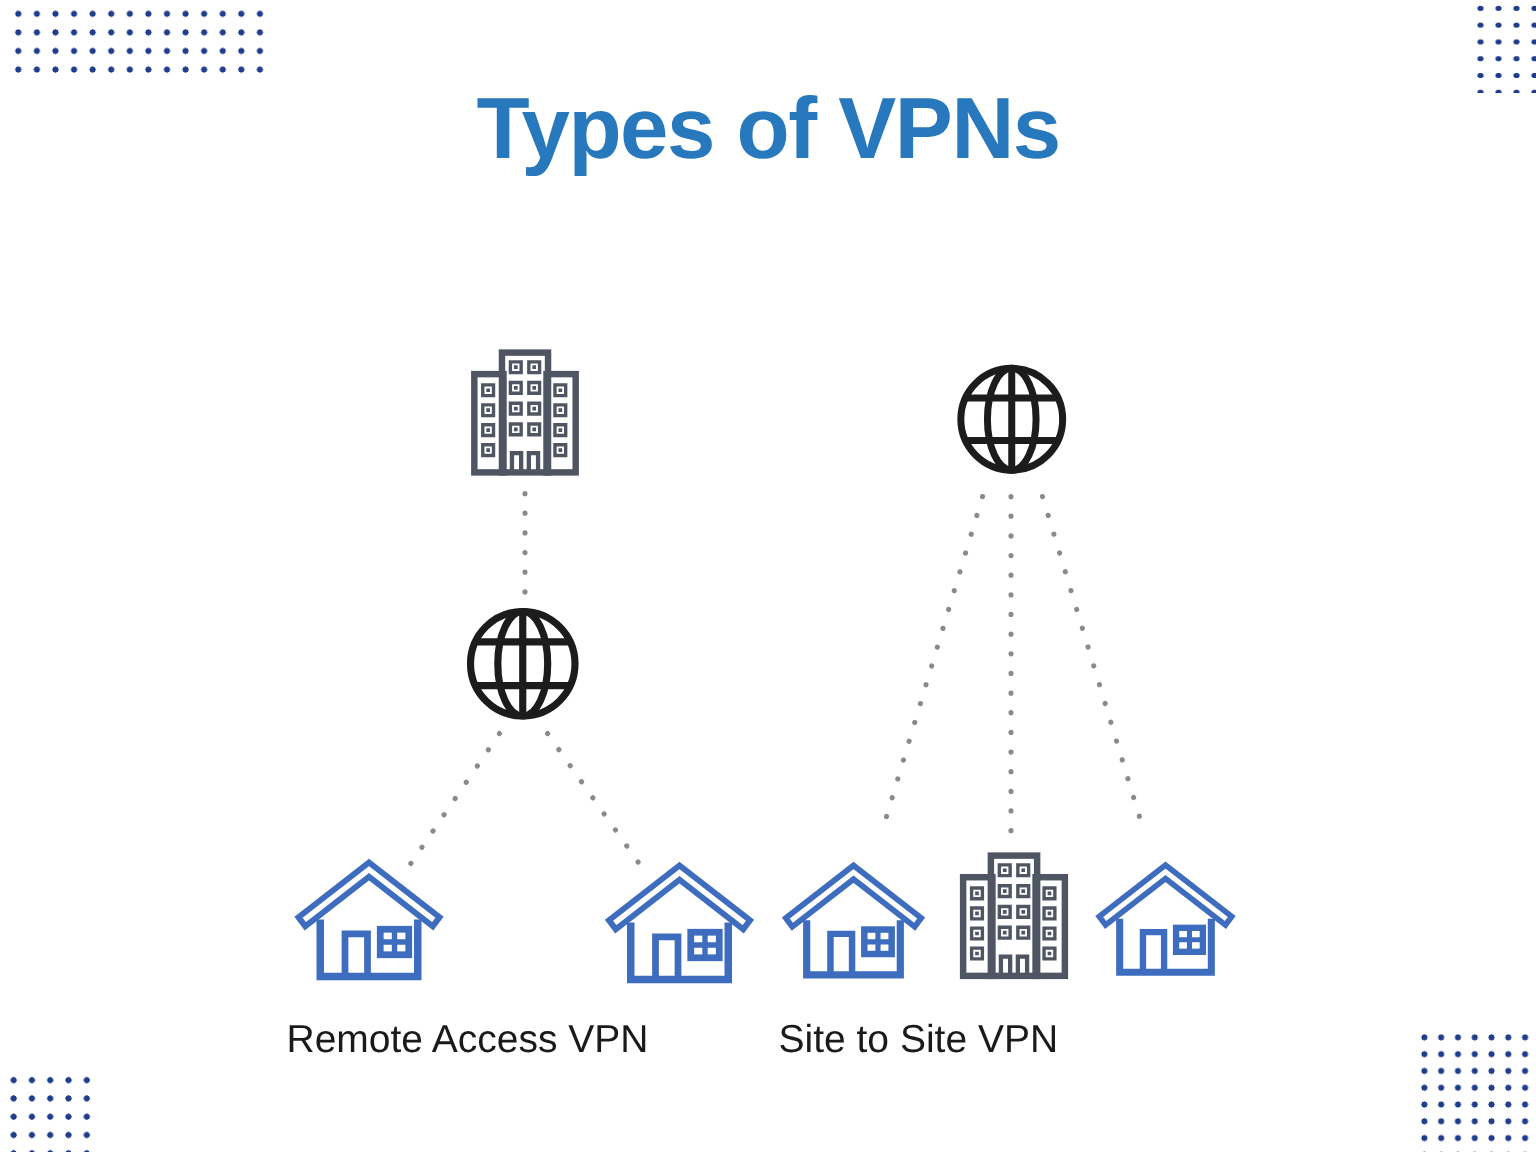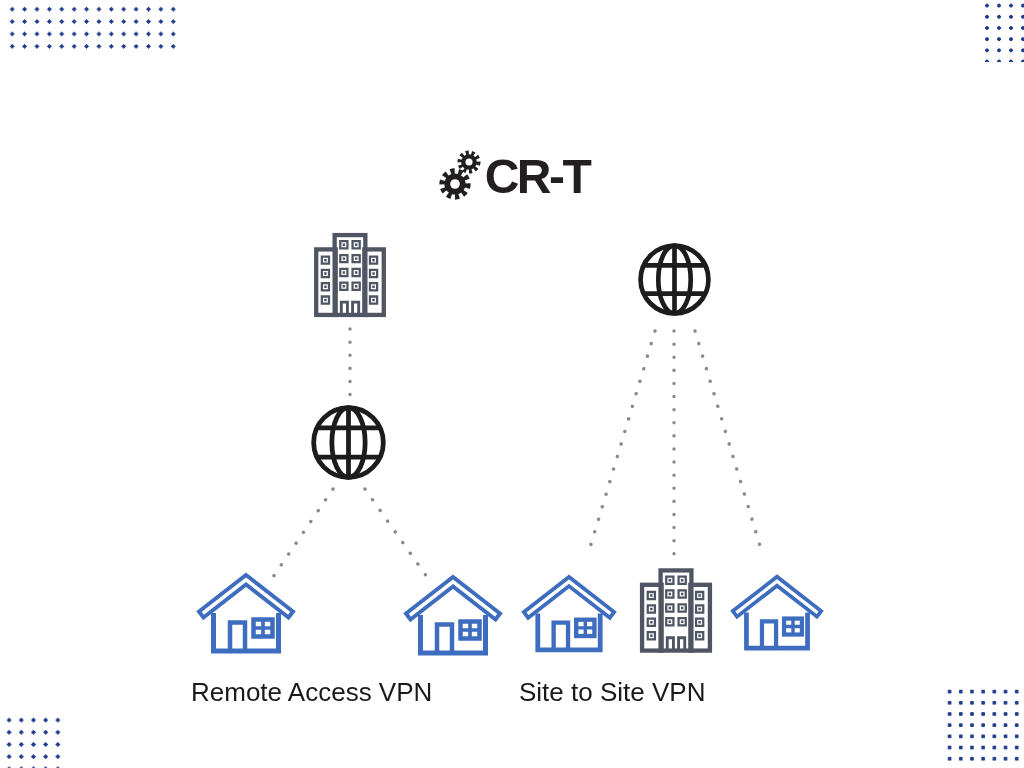--- a/index.html
+++ b/index.html
@@ -95,32 +95,22 @@
   </defs>
 </svg>
 
 <div class="canvas">
 
   <div class="dots dots-tl"></div>
   <div class="dots dots-tr"></div>
   <div class="dots dots-bl"></div>
   <div class="dots dots-br"></div>
 
+  <h1 class="title">Types of VPNs</h1>
 
-  <div class="logo">
-    <div class="gears">
-      <svg class="gear gear-big">
-          <use href="#sym-gear"></use>
-        </svg>
-      <svg class="gear gear-small">
-          <use href="#sym-gear"></use>
-        </svg>
-    </div>
-    <span class="logo-text">CR-T</span>
-  </div>
 
   <svg class="connectors" width="1024" height="768">
     <g fill="none" stroke="#8a8a8a" stroke-width="3.4" stroke-linecap="round" stroke-dasharray="0.1 13">
       <path d="M350,329 L350,397"></path>
       <path d="M333,489 L273,577"></path>
       <path d="M365,489 L427,577"></path>
       <path d="M655,331 L589,551"></path>
       <path d="M674,331 L674,556"></path>
       <path d="M695,331 L761,549"></path>
     </g>

